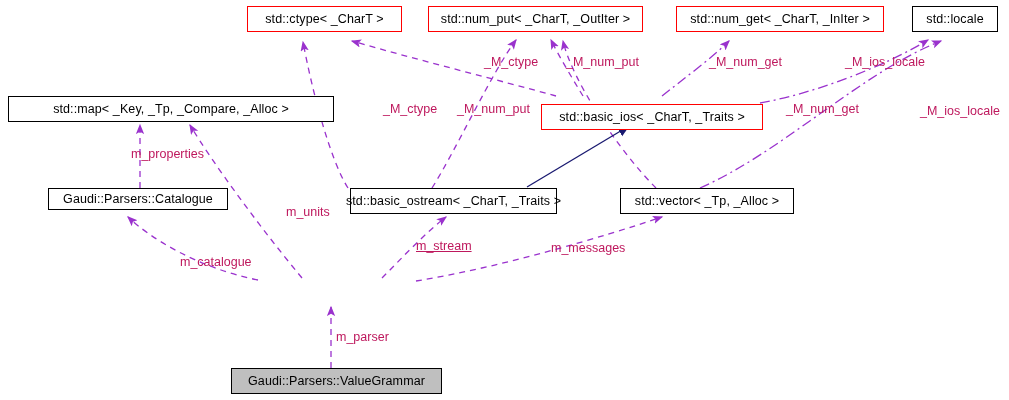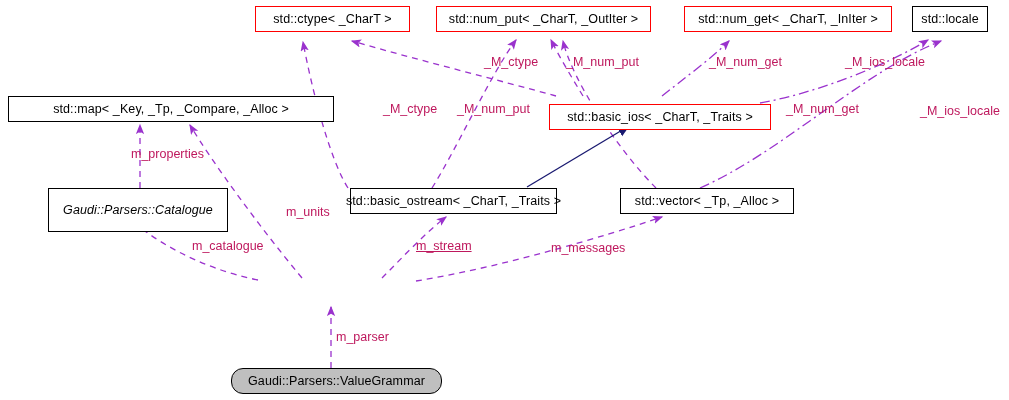--- a/index.html
+++ b/index.html
@@ -20,21 +20,21 @@
     align-items:center;
     justify-content:center;
     background:#ffffff;
     border:1px solid #000000;
     font-size:12.5px;
     line-height:1;
     color:#000000;
     white-space:nowrap;
     letter-spacing:0.1px;
   }
-  .node.red{border-color:#ff0000;margin-left:8px;}
+  .node.red{border-color:#ff0000;}
   .node.filled{background:#bfbfbf;}
 
   .edge-label{
     position:absolute;
     font-size:12.5px;
     color:#be185d;
     white-space:nowrap;
     line-height:1;
     background:transparent;
   }
@@ -70,42 +70,42 @@
       <path stroke-dasharray="6,5" d="M 416 281 C 502 267 602 237 662 217"></path>
       <path stroke-dasharray="6,5" d="M 331 368 L 331 307"></path>
     </g>
 
     <path fill="none" stroke="#191970" stroke-width="1.3" marker-end="url(#arrowNavy)" d="M 527 187 L 629 126"></path>
   </svg>
 
   <div class="node red" style="left:247px;top:6px;width:155px;height:26px;">std::ctype&lt; _CharT &gt;</div>
   <div class="node red" style="left:428px;top:6px;width:215px;height:26px;">std::num_put&lt; _CharT, _OutIter &gt;</div>
   <div class="node red" style="left:676px;top:6px;width:208px;height:26px;">std::num_get&lt; _CharT, _InIter &gt;</div>
-  <div class="node" style="left:912px;top:6px;width:76px;height:26px;">std::locale</div>
+  <div class="node" style="left:912px;top:6px;width:86px;height:26px;">std::locale</div>
 
   <div class="node" style="left:8px;top:96px;width:326px;height:26px;">std::map&lt; _Key, _Tp, _Compare, _Alloc &gt;</div>
   <div class="node red" style="left:541px;top:104px;width:222px;height:26px;">std::basic_ios&lt; _CharT, _Traits &gt;</div>
 
-  <div class="node" style="left:48px;top:188px;width:180px;height:44px;font-style:italic;">Gaudi::Parsers::Catalogue</div>
+  <div class="node" style="left:48px;top:188px;width:180px;height:22px;">Gaudi::Parsers::Catalogue</div>
   <div class="node" style="left:350px;top:188px;width:207px;height:26px;">std::basic_ostream&lt; _CharT, _Traits &gt;</div>
   <div class="node" style="left:620px;top:188px;width:174px;height:26px;">std::vector&lt; _Tp, _Alloc &gt;</div>
 
 
-  <div class="node filled" style="left:231px;top:368px;width:211px;height:26px;border-radius:12px;">Gaudi::Parsers::ValueGrammar</div>
+  <div class="node filled" style="left:231px;top:368px;width:211px;height:26px;">Gaudi::Parsers::ValueGrammar</div>
 
   <div class="edge-label" style="left:484px;top:56px;">_M_ctype</div>
   <div class="edge-label" style="left:566px;top:56px;">_M_num_put</div>
   <div class="edge-label" style="left:709px;top:56px;">_M_num_get</div>
   <div class="edge-label" style="left:845px;top:56px;">_M_ios_locale</div>
 
   <div class="edge-label" style="left:383px;top:103px;">_M_ctype</div>
   <div class="edge-label" style="left:457px;top:103px;">_M_num_put</div>
   <div class="edge-label" style="left:786px;top:103px;">_M_num_get</div>
   <div class="edge-label" style="left:920px;top:105px;">_M_ios_locale</div>
 
   <div class="edge-label" style="left:131px;top:148px;">m_properties</div>
   <div class="edge-label" style="left:286px;top:194px;margin-top:12px;">m_units</div>
-  <div class="edge-label" style="left:180px;top:240px;margin-left:12px;">m_catalogue</div>
+  <div class="edge-label" style="left:180px;top:256px;">m_catalogue</div>
   <div class="edge-label" style="left:416px;top:240px;text-decoration:underline;">m_stream</div>
   <div class="edge-label" style="left:551px;top:242px;">m_messages</div>
   <div class="edge-label" style="left:336px;top:331px;">m_parser</div>
 
 </div>
 
 </body></html>

